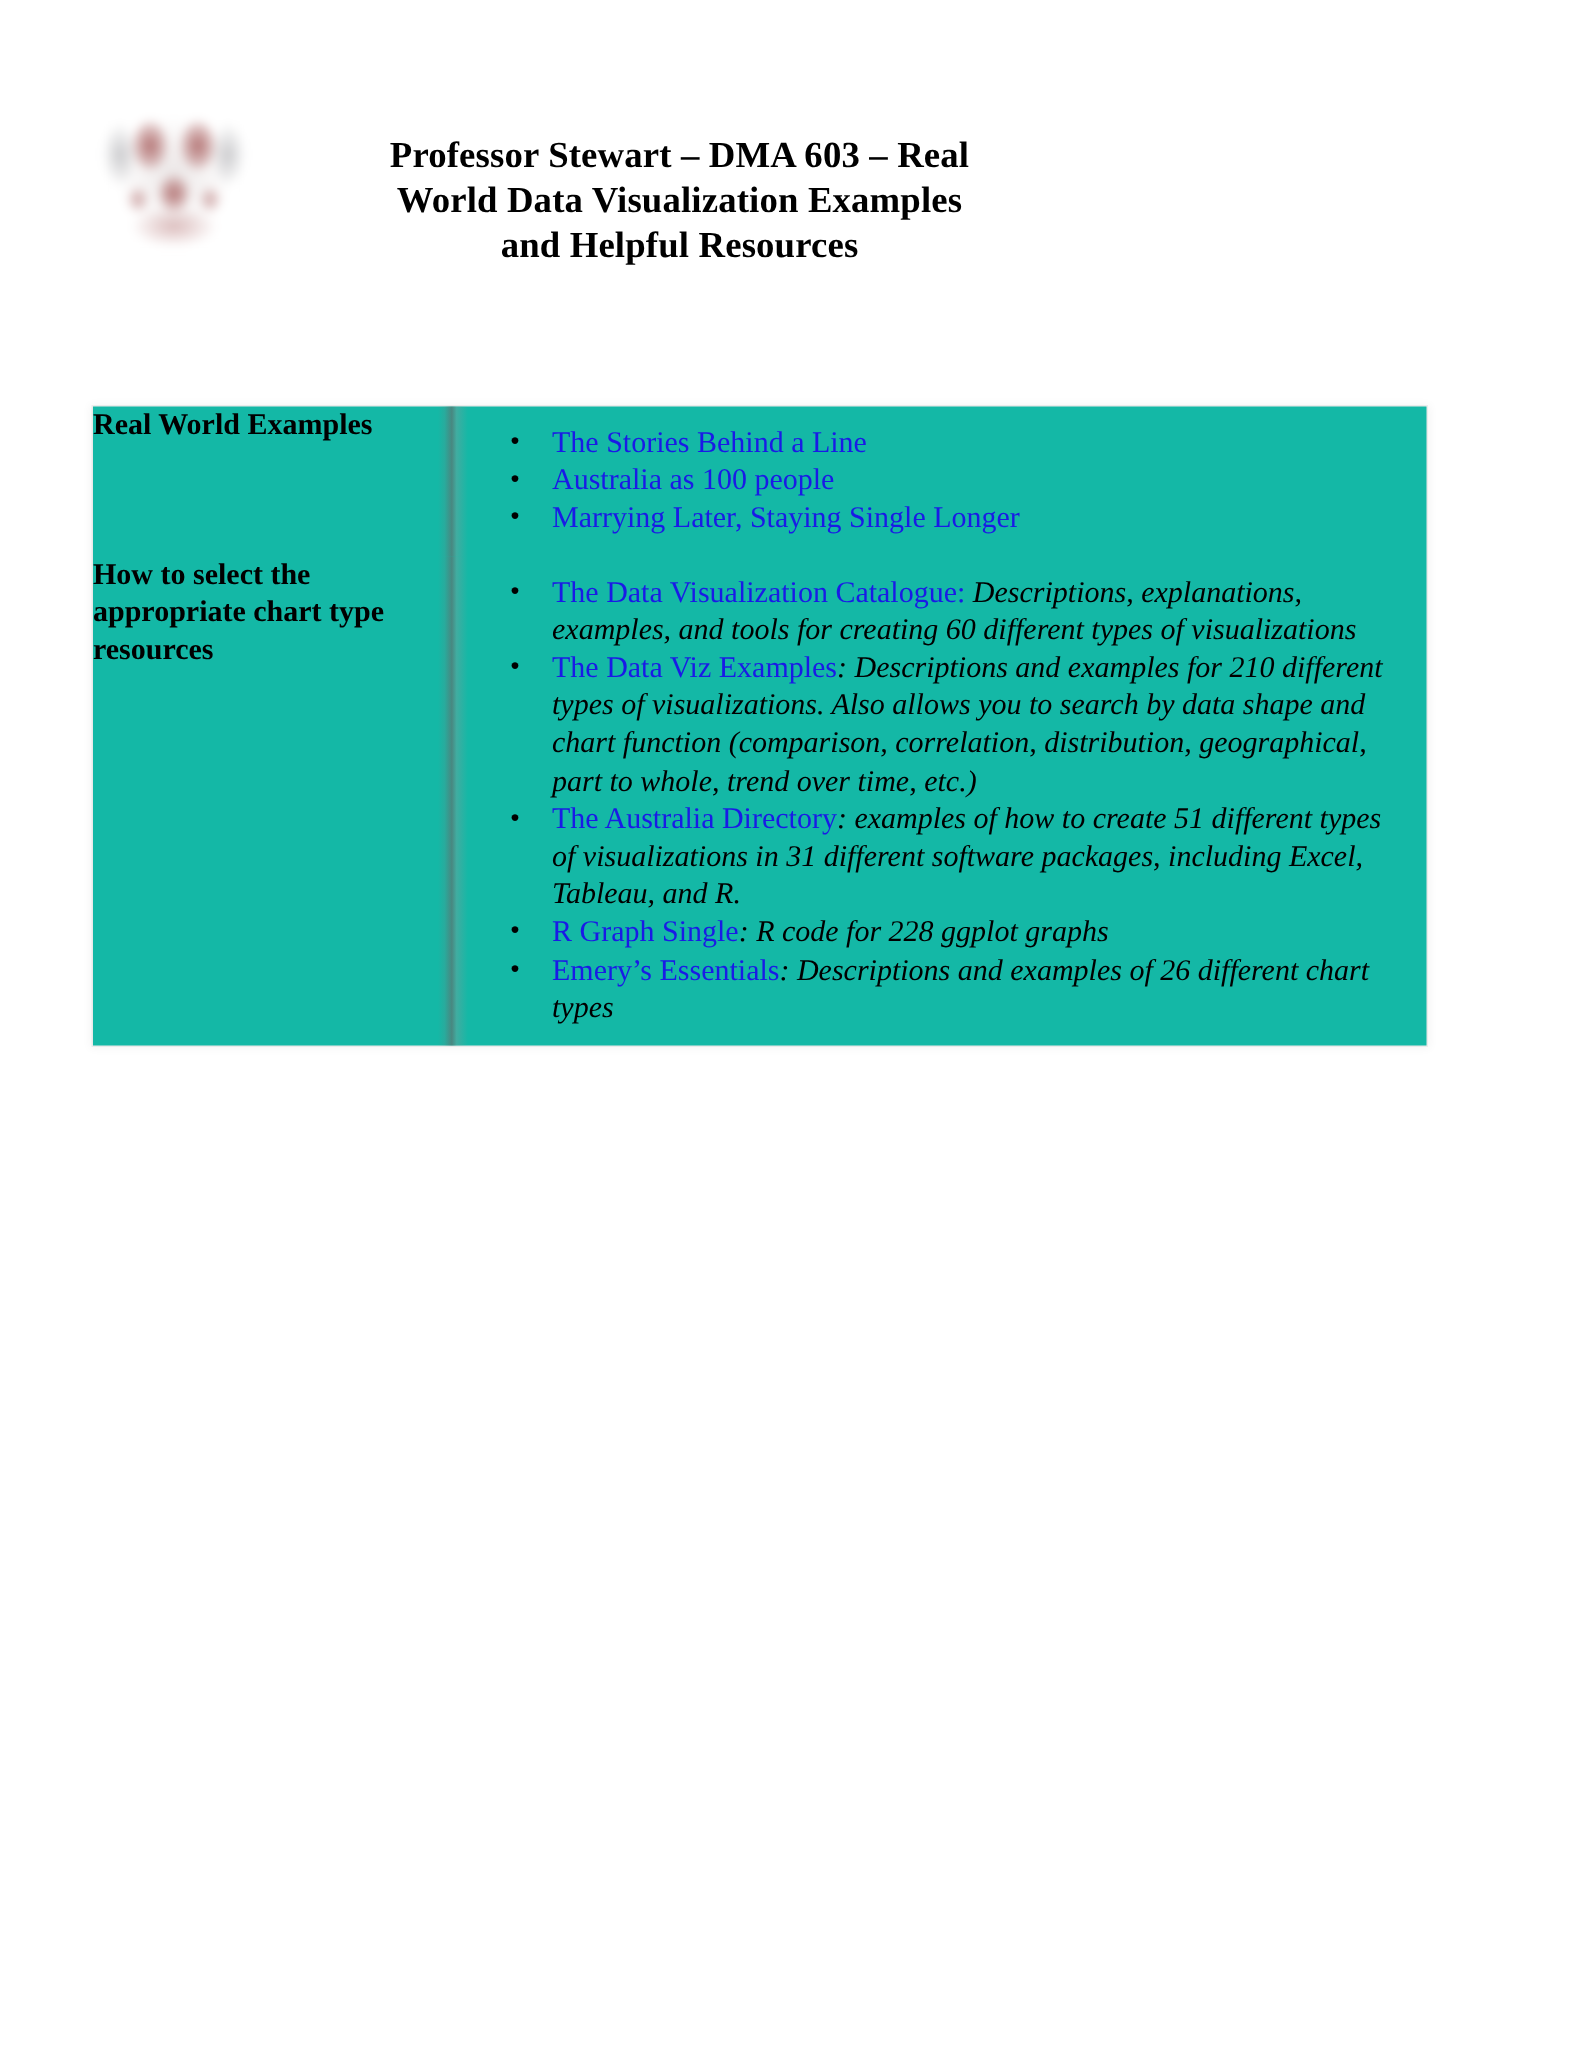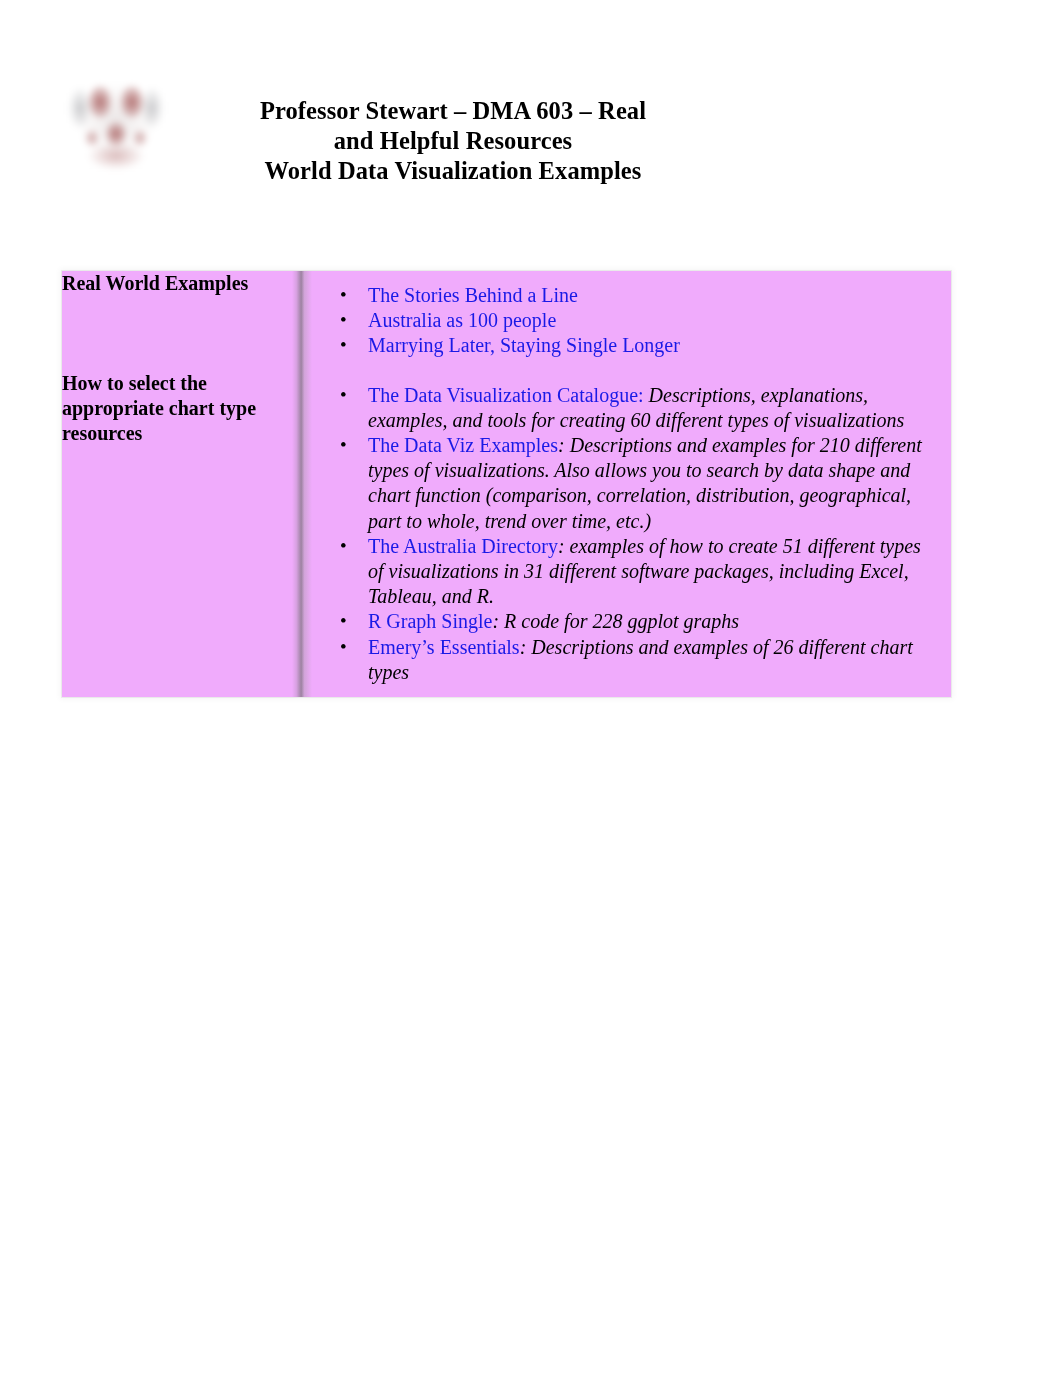--- a/index.html
+++ b/index.html
@@ -13,25 +13,25 @@
     position: relative;
     font-family: "Liberation Serif", "DejaVu Serif", serif;
     color: #000000;
     overflow: hidden;
   }
 
   
   #doc-header {
     position: absolute;
     left: 62px;
-    top: 60px;
+    top: 29px;
     width: 890px;
     height: 150px;
     display: flex;
-    align-items: flex-start;
+    align-items: flex-end;
   }
   #header-logo {
     width: 110px;
     height: 120px;
     flex: 0 0 110px;
     position: relative;
     margin-top: 4px;
   }
   
   #header-logo .seal {
@@ -71,21 +71,21 @@
     position: absolute;
     left: 62px;
     top: 271px;
     width: 889px;
     border-collapse: collapse;
     table-layout: fixed;
     
     box-shadow:
       0 0 0 1px rgba(0,0,0,.055),
       0 0 6px 2px rgba(0,0,0,.045);
-    background: #f0abfc;
+    background: #14b8a6;
   }
   #resources-table td {
     vertical-align: top;
     padding: 0;
     border: none;
   }
   td.label-cell {
     width: 238px;
     padding: 14px 10px 18px 10px;
     position: relative;
@@ -148,22 +148,22 @@
 </style>
 </head>
 <body>
 
 <div id="doc-header">
   <div id="header-logo">
     <div class="seal"></div>
   </div>
   <div id="header-title">
     <span class="line">Professor Stewart – DMA 603 – Real</span>
+    <span class="line">World Data Visualization Examples</span>
     <span class="line">and Helpful Resources</span>
-    <span class="line">World Data Visualization Examples</span>
   </div>
 </div>
 
 <table id="resources-table">
   <tbody>
     <tr class="row-top">
       <td class="label-cell">
         <div class="label-text">Real World Examples</div>
       </td>
       <td class="items-cell">

